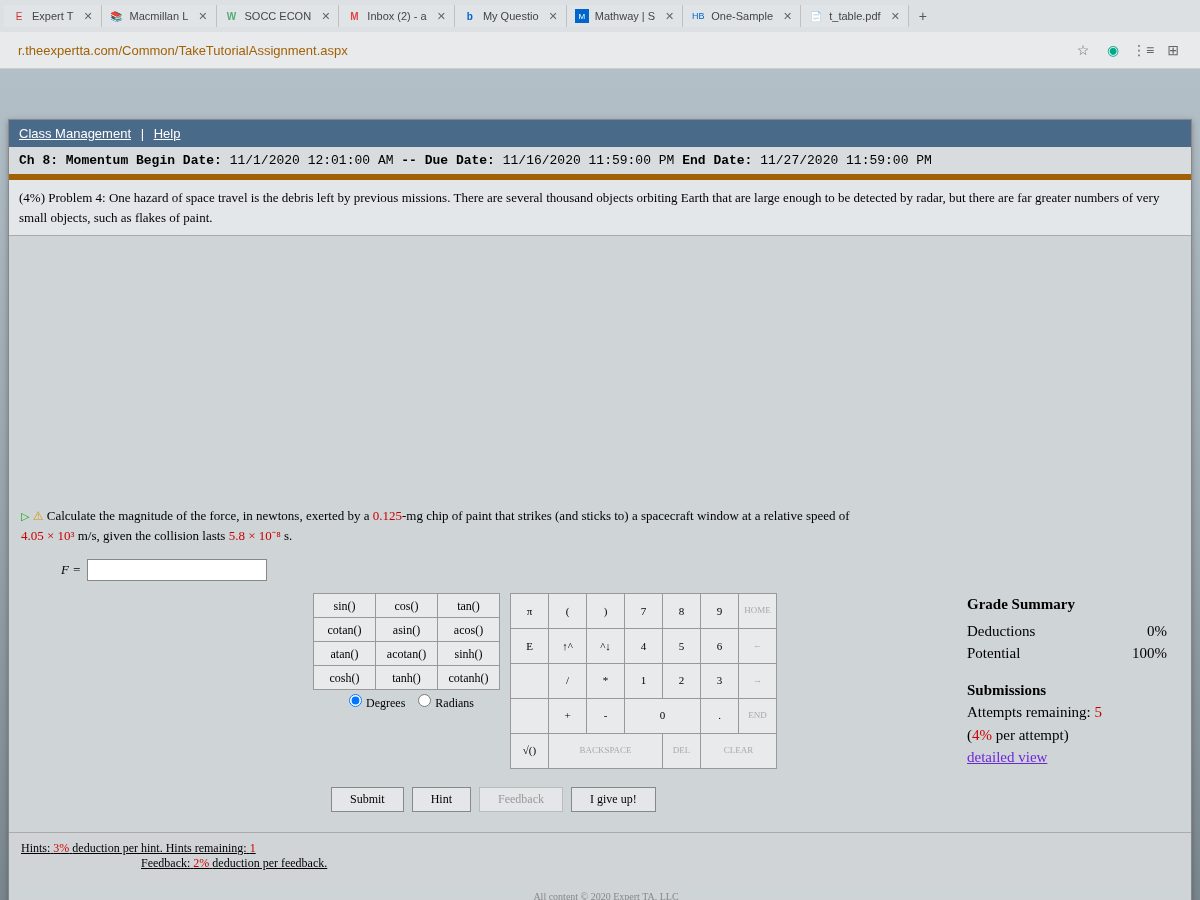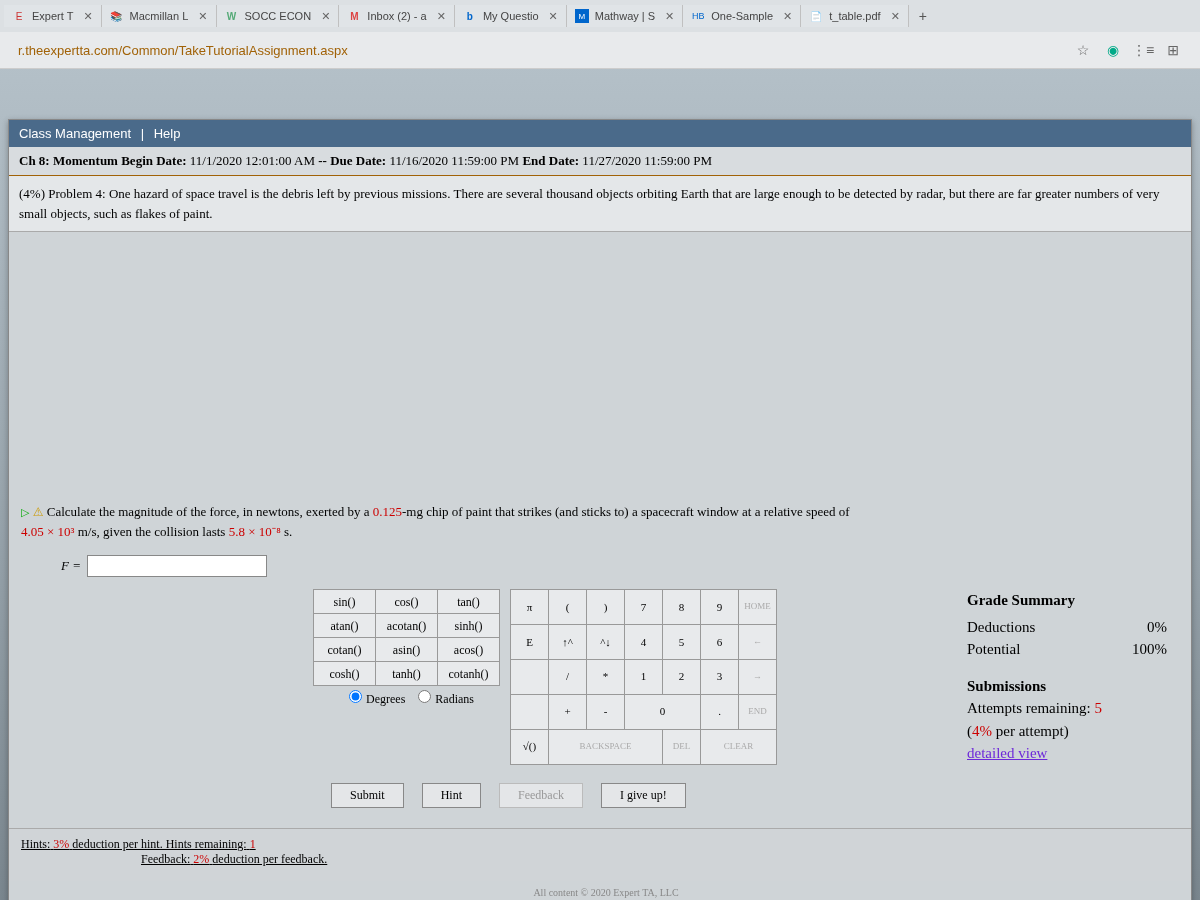--- a/index.html
+++ b/index.html
@@ -60,28 +60,28 @@
   background: #cfd4d7;
   border: 1px solid #888;
   box-shadow: 0 2px 6px rgba(0,0,0,0.3);
 }
 .nav-bar {
   background: #4a6a8a;
   color: #fff;
   padding: 6px 10px;
   font-size: 13px;
 }
-.nav-bar a { color: #fff; cursor: pointer; }
+.nav-bar a { color: #fff; text-decoration: underline; cursor: pointer; }
 .nav-bar .sep { margin: 0 6px; }
 .chapter-row {
   background: #d8dcdf;
   padding: 6px 10px;
   font-size: 13px;
-  font-family: Liberation Serif, serif;
-  border-bottom: 1px solid #a16207;
+  font-family: Liberation Mono, monospace;
+  border-bottom: 6px solid #a16207;
 }
 .chapter-row .bold { font-weight: bold; }
 .problem-row {
   background: #e4e7e9;
   padding: 8px 10px;
   font-size: 13px;
   font-family: Georgia, serif;
   line-height: 1.5;
   border-bottom: 1px solid #aaa;
 }
@@ -146,21 +146,21 @@
   width: 200px;
 }
 .grade-panel .title { font-weight: bold; margin-bottom: 4px; }
 .grade-line { display: flex; justify-content: space-between; }
 .grade-panel .sub-title { font-weight: bold; margin-top: 14px; }
 .grade-panel .red { color: #c00; }
 .grade-panel .blue { color: #6d28d9; text-decoration: underline; cursor: pointer; }
 
 .action-row {
   display: flex;
-  gap: 18px;
+  gap: 8px;
   margin: 18px 0 10px 310px;
   align-items: flex-end;
 }
 .action-btn {
   border: 1px solid #888;
   background: #e4e6e8;
   padding: 4px 18px;
   font-size: 12px;
   font-family: Georgia, serif;
   cursor: pointer;
@@ -289,28 +289,28 @@
       <div class="calculator">
         <div>
           <table class="func-grid">
             <tbody>
                 <tr>
               <td>sin()</td>
               <td>cos()</td>
               <td>tan()</td>
             </tr>
             <tr>
+              <td>cotan()</td>
+              <td>asin()</td>
+              <td>acos()</td>
+            </tr>
+            <tr>
               <td>atan()</td>
               <td>acotan()</td>
               <td>sinh()</td>
-            </tr>
-            <tr>
-              <td>cotan()</td>
-              <td>asin()</td>
-              <td>acos()</td>
             </tr>
             <tr>
               <td>cosh()</td>
               <td>tanh()</td>
               <td>cotanh()</td>
             </tr>
           </tbody>
             </table>
           <div class="radio-row">
             <input type="radio" name="mode" checked="" style=""><span>Degrees</span>

